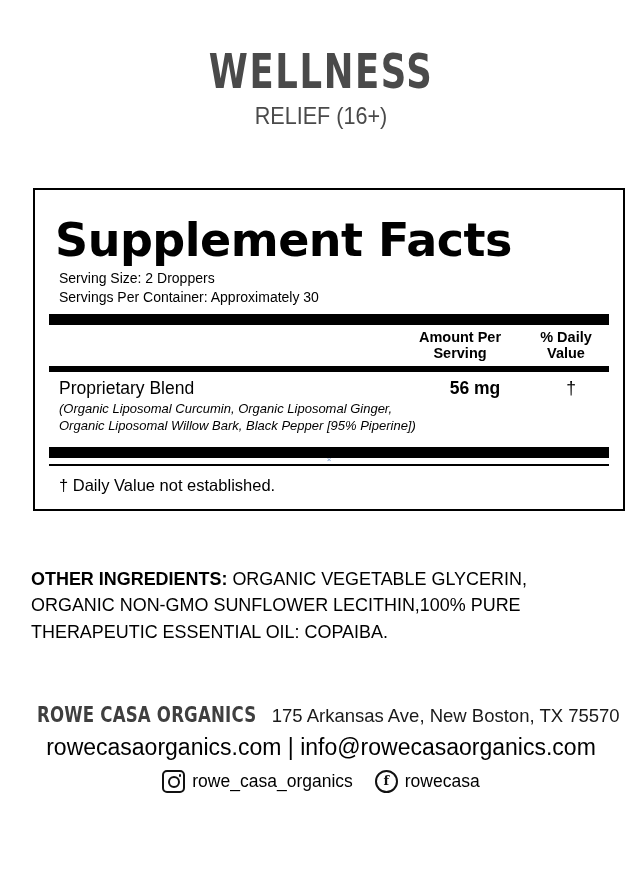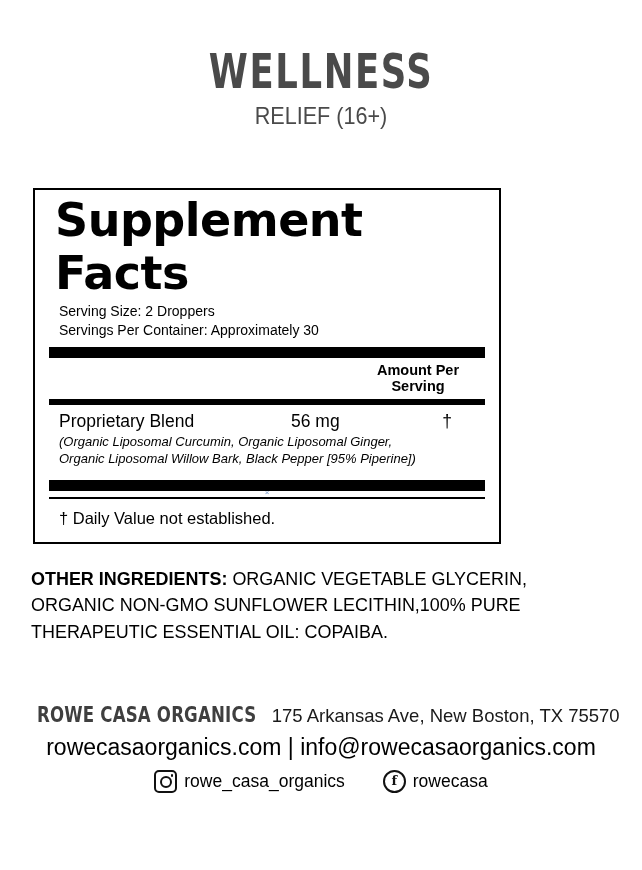--- a/index.html
+++ b/index.html
@@ -43,25 +43,25 @@
     color: #4a4a4a;
     margin-top: 6px;
     transform: scaleX(0.9);
   }
 
   
   .facts-panel {
     position: absolute;
     left: 33px;
     top: 188px;
-    width: 468px;
+    width: 592px;
     box-sizing: border-box;
     border: 2px solid #000;
     background: #fff;
-    padding: 0 12px 10px 12px;
+    padding: 20px 12px 10px 12px;
   }
   .facts-inner {
     padding: 0 2px;
   }
   .facts-title {
     font-family: "DejaVu Sans", sans-serif;
     font-weight: 700;
     font-size: 46px;
     letter-spacing: -0.5px;
     line-height: 1.15;
@@ -109,21 +109,22 @@
     display: flex;
     align-items: baseline;
     padding: 6px 2px 0 10px;
     font-size: 17.5px;
   }
   .blend-row .name {
     flex: 1 1 auto;
   }
   .blend-row .amt {
     width: 120px;
-    text-align: left;
+    text-align: center;
+    font-weight: bold;
   }
   .blend-row .dv {
     width: 72px;
     text-align: center;
   }
   .blend-desc {
     font-size: 13px;
     font-style: italic;
     line-height: 1.28;
     padding: 2px 0 6px 10px;
@@ -186,21 +187,20 @@
   .footer-line2 {
     font-size: 23px;
     margin-top: 6px;
   }
   .footer-social {
     margin-top: 9px;
     font-size: 17.5px;
     display: flex;
     align-items: center;
     justify-content: center;
-    gap: 8px;
   }
   .social-item {
     display: inline-flex;
     align-items: center;
     gap: 7px;
   }
   .ig-icon {
     width: 19px;
     height: 19px;
     border: 2px solid #111;
@@ -259,20 +259,24 @@
       <div class="facts-title">Supplement Facts</div>
       <div class="serving-line">Serving Size: 2 Droppers</div>
       <div class="serving-line">Servings Per Container: Approximately 30</div>
 
       <div class="rule-thick"></div>
 
       <div class="col-head">
         <div class="amount">
           <div>Amount Per</div>
           <div>Serving</div>
+        </div>
+        <div class="daily">
+          <div>% Daily</div>
+          <div>Value</div>
         </div>
       </div>
 
       <div class="rule-medium"></div>
 
       <div class="blend-row">
         <div class="name">Proprietary Blend</div>
         <div class="amt">56 mg</div>
         <div class="dv">†</div>
       </div>

